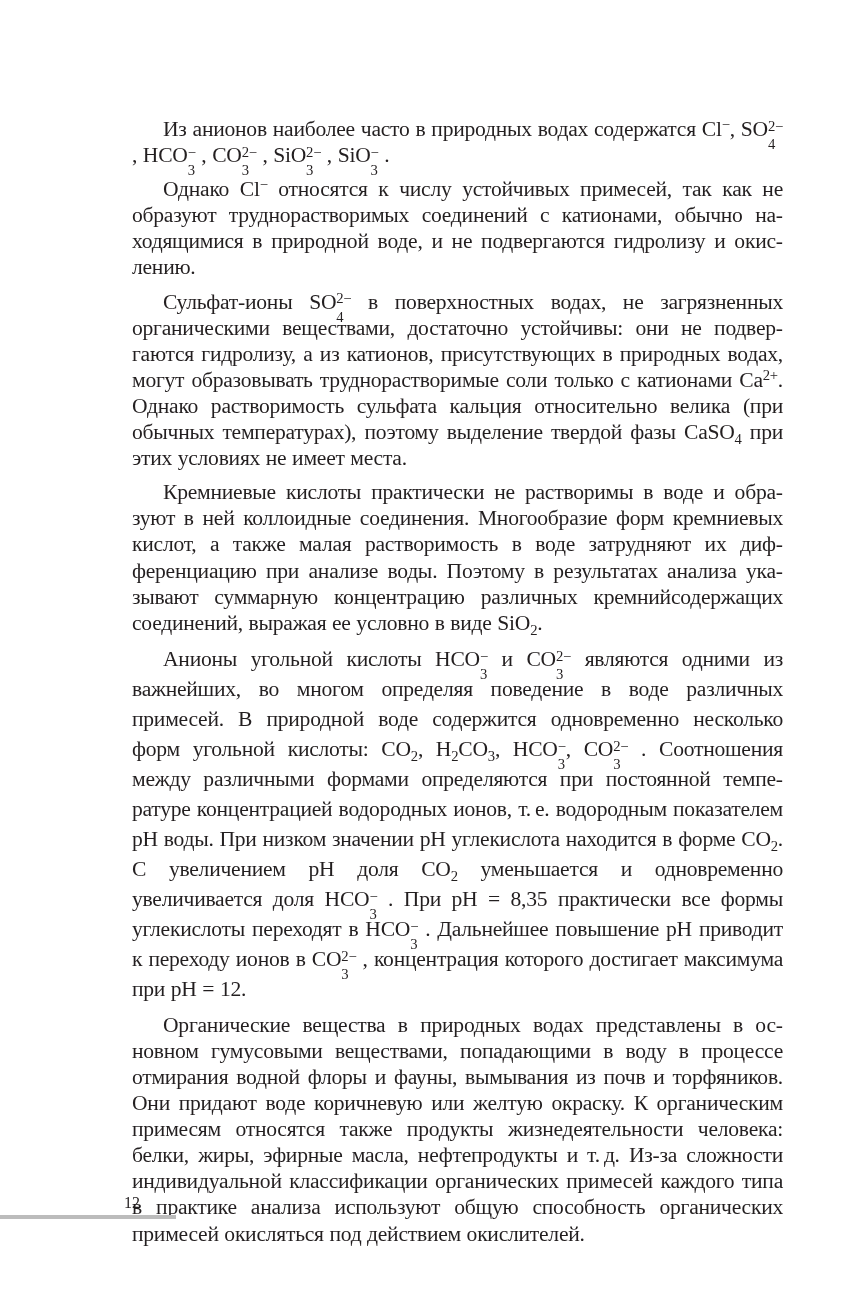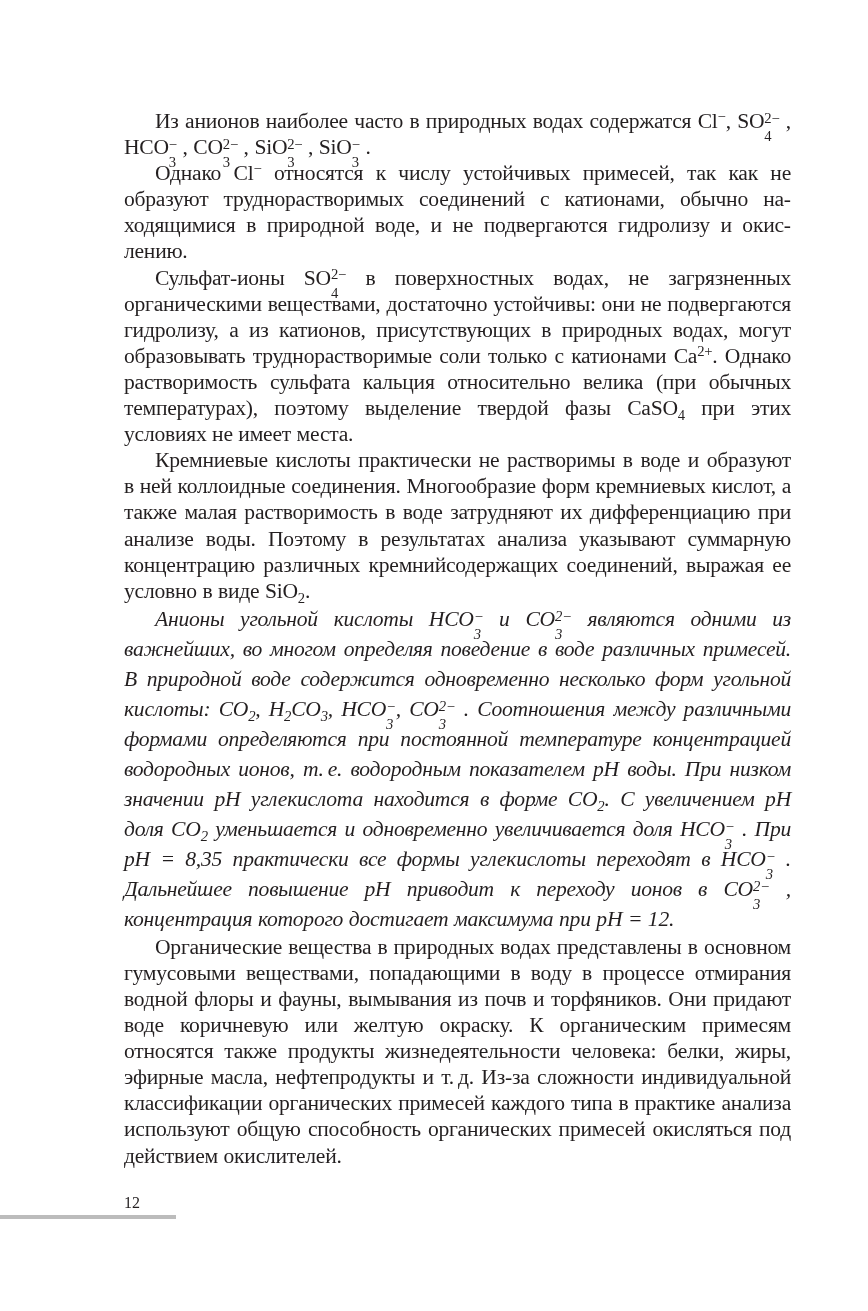--- a/index.html
+++ b/index.html
@@ -11,36 +11,36 @@
     width: 667px;
     font-family: "Liberation Serif", "DejaVu Serif", serif;
     font-size: 21.6px;
     line-height: 26.1px;
     color: #231f20;
     text-align: justify;
     hyphens: manual;
     letter-spacing: -0.25px;
     word-spacing: 0.5px;
   }
-  .page-text p { margin: 0; text-indent: 31px; }
+  .page-text p { margin: 8px; text-indent: 31px; }
   
   .ion { white-space: nowrap; }
   .stack {
     display: inline-block;
     position: relative;
     vertical-align: baseline;
     font-size: 0.68em;
     line-height: 1;
     text-indent: 0;
   }
   .stack .sup { display: block; position: relative; top: -0.35em; }
   .stack .sub { display: block; position: absolute; left: 0; top: 0.9em; }
   sub.s { font-size: 0.68em; vertical-align: -0.32em; line-height: 0; }
   sup.s { font-size: 0.68em; vertical-align: 0.45em; line-height: 0; }
-  .tall { line-height: 30px; font-style: italic; }
+  .tall { line-height: 30px; }
   .page-number {
     position: absolute;
     left: 124px;
     top: 1194px;
     font-family: Liberation Serif, serif;
     font-size: 16px;
     color: #231f20;
   }
   .footer-rule {
     position: absolute;

